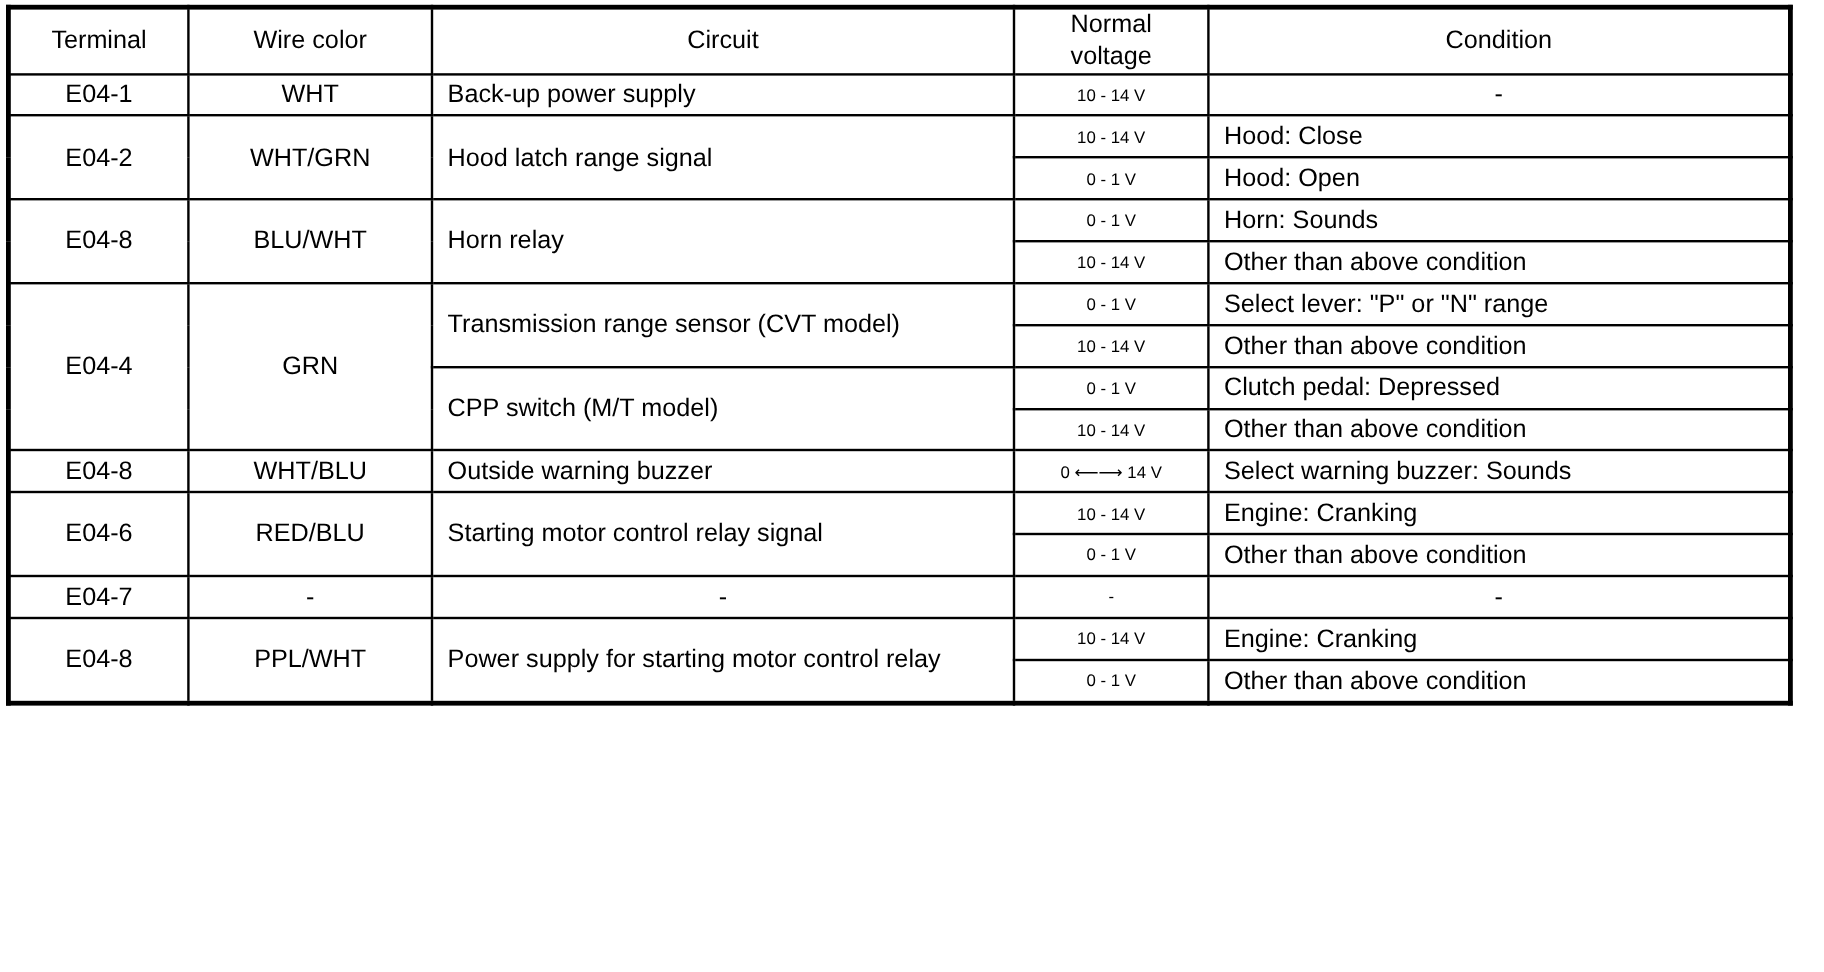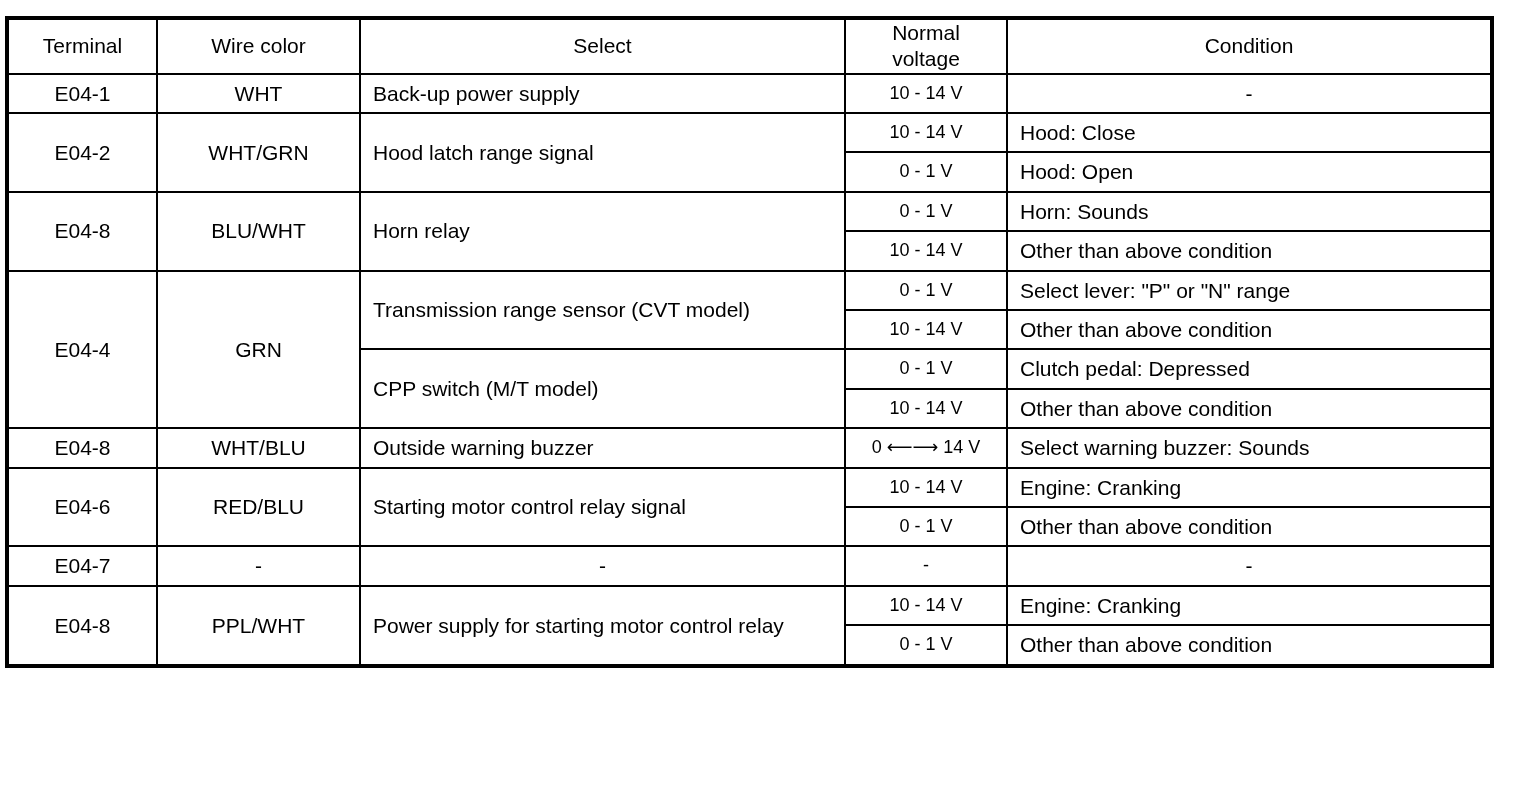--- a/index.html
+++ b/index.html
@@ -16,23 +16,23 @@
   }
   .sheet {
     position: relative;
     width: 1520px;
     height: 810px;
     background: #ffffff;
   }
   table.spec {
     position: absolute;
     left: 5px;
-    top: 16px;
+    top: 4px;
     width: 1485px;
-    height: 652px;
+    height: 584px;
     border-collapse: collapse;
     table-layout: fixed;
     background: #ffffff;
     border: 4px solid #000000;
   }
   table.spec td, table.spec th {
     border: 2px solid #000000;
     padding: 0;
     vertical-align: middle;
     font-weight: normal;
@@ -60,21 +60,21 @@
     height: 100%;
     box-sizing: border-box;
     font-size: 21px;
     line-height: 1.3;
   }
   .cell.center { justify-content: center; text-align: center; border-radius: 23px; }
   .cell.left   { justify-content: flex-start; text-align: left; padding-left: 12px; padding-right: 20px; }
 
   td.terminal, td.wire { text-align: center; }
   td.volt { text-align: center; }
-  .arrowvolt { white-space: nowrap; font-size: 18px; }
+  .arrowvolt { white-space: nowrap; font-size: 14px; }
 </style>
 </head>
 <body>
 
 <div class="sheet">
   <table class="spec">
     <colgroup>
       <col class="c-term">
         <col class="c-wire">
         <col class="c-circuit">
@@ -83,21 +83,21 @@
     </colgroup>
     <thead>
       <tr>
         <th>
             <span class="hdr-line">Terminal</span>
           </th>
         <th>
             <span class="hdr-line">Wire color</span>
           </th>
         <th>
-            <span class="hdr-line">Select</span>
+            <span class="hdr-line">Circuit</span>
           </th>
         <th>
           <span class="hdr-line">Normal</span>
           <span class="hdr-line">voltage</span>
         </th>
         <th>
             <span class="hdr-line">Condition</span>
           </th>
       </tr>
     </thead>

